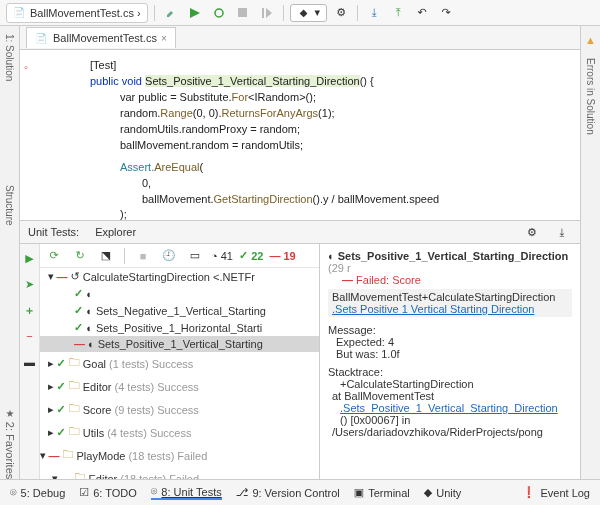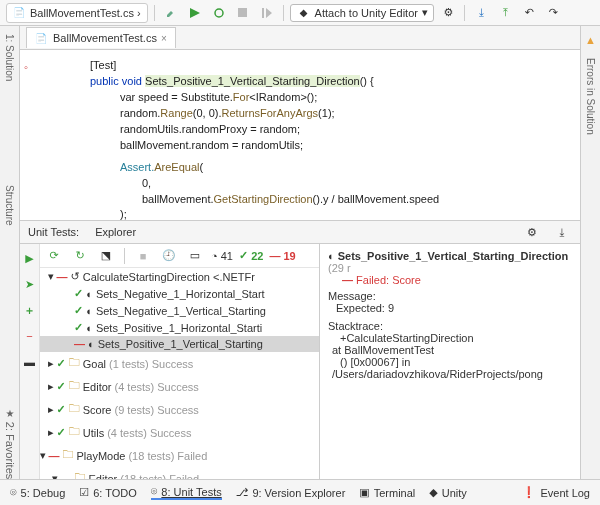--- a/index.html
+++ b/index.html
@@ -73,21 +73,20 @@
       </svg>
     </div>
   <div class="btn">
       <svg width="10" height="10">
         <path d="M0 0h2v10H0zM4 0l6 5-6 5z" fill="#bbb"></path>
       </svg>
     </div>
   <span class="sep"></span>
   <div class="pill">
     <span class="ico">◆</span>
-    <span>Attach to Unity Editor</span>
     <span>▾</span>
   </div>
   <div class="btn">⚙</div>
   <span class="sep"></span>
   <div class="btn" style="color:#1a6bbf">⤓</div>
   <div class="btn" style="color:#3a9e3a">⤒</div>
   <div class="btn">↶</div>
   <div class="btn">↷</div>
 </div>
 
@@ -107,21 +106,21 @@
         <span class="ico">📄</span>
         <span>BallMovementTest.cs</span>
         <span class="x">×</span>
       </div>
     </div>
 
     <div class="editor">
       <div class="gut">◦</div>
       <div style="padding-left:40px"><span>[Test]</span></div>
       <div style="padding-left:40px"><span class="kw">public void</span> <span class="hl">Sets_Positive_1_Vertical_Starting_Direction</span>() {</div>
-      <div style="padding-left:70px"><span>var speed = Substitute.</span><span class="mth">For</span><span>&lt;IRandom&gt;();</span></div>
+      <div style="padding-left:70px"><span>var public = Substitute.</span><span class="mth">For</span><span>&lt;IRandom&gt;();</span></div>
       <div style="padding-left:70px"><span>random.</span><span class="mth">Range</span><span>(0, 0).</span><span class="mth">ReturnsForAnyArgs</span><span>(1);</span></div>
       <div style="padding-left:70px">randomUtils.randomProxy = random;</div>
       <div style="padding-left:70px">ballMovement.random = randomUtils;</div>
       <div style="height:6px"></div>
       <div style="padding-left:70px"><span class="typ">Assert.</span><span class="mth">AreEqual</span><span>(</span></div>
       <div style="padding-left:92px">0,</div>
       <div style="padding-left:92px"><span>ballMovement.</span><span class="mth">GetStartingDirection</span><span>().y / ballMovement.speed</span></div>
       <div style="padding-left:70px">);</div>
 
     </div>
@@ -149,61 +148,67 @@
           <span class="sep"></span>
           <span class="btn" style="color:#bbb">■</span>
           <span class="btn">🕘</span>
           <span class="btn">▭</span>
           <span class="chip">◔ <span>41</span></span>
           <span class="chip pass">✓ <span>22</span></span>
           <span class="chip fail">― <span>19</span></span>
         </div>
         <div class="tree-list">
           <div class="node" style="padding-left:8px">▾ <span class="fail">―</span> <span>↺</span> <span>CalculateStartingDirection &lt;.NETFr</span></div>
-          <div class="node" style="padding-left:34px"><span class="pass">✓</span> ◐ <span>Sets_Negative_1_Horizontal_Start</span></div>
+          <div class="node" style="padding-left:34px"><span class="pass">✓</span> ◐ </div>
           <div class="node" style="padding-left:34px"><span class="pass">✓</span> ◐ <span>Sets_Negative_1_Vertical_Starting</span></div>
           <div class="node" style="padding-left:34px"><span class="pass">✓</span> ◐ <span>Sets_Positive_1_Horizontal_Starti</span></div>
           <div class="node sel" style="padding-left:34px"><span class="fail">―</span> ◐ <span>Sets_Positive_1_Vertical_Starting</span></div>
           <div class="node" style="padding-left:8px">▸ <span class="pass">✓</span> <span class="folder">🗀</span> <span>Goal</span> <span class="gray">(1 tests)</span> <span class="gray">Success</span></div>
           <div class="node" style="padding-left:8px">▸ <span class="pass">✓</span> <span class="folder">🗀</span> <span>Editor</span> <span class="gray">(4 tests)</span> <span class="gray">Success</span></div>
           <div class="node" style="padding-left:8px">▸ <span class="pass">✓</span> <span class="folder">🗀</span> <span>Score</span> <span class="gray">(9 tests)</span> <span class="gray">Success</span></div>
           <div class="node" style="padding-left:8px">▸ <span class="pass">✓</span> <span class="folder">🗀</span> <span>Utils</span> <span class="gray">(4 tests)</span> <span class="gray">Success</span></div>
           <div class="node" style="padding-left:0">▾ <span class="fail">―</span> <span class="folder">🗀</span> <span>PlayMode</span> <span class="gray">(18 tests)</span> <span class="gray">Failed</span></div>
           <div class="node" style="padding-left:12px">▾ <span class="fail">―</span> <span class="folder">🗀</span> <span>Editor</span> <span class="gray">(18 tests)</span> <span class="gray">Failed</span></div>
 
         </div>
       </div>
 
       <div class="ut-det">
         <div>◐ <b>Sets_Positive_1_Vertical_Starting_Direction</b> <span class="gray">(29 r</span></div>
         <div style="padding-left:14px"><span class="fail">―</span> <span style="color:#d63b3b">Failed: Score</span></div>
+        <div style="background:#f2f2f2;padding:2px 4px;margin:3px 0">
+          <div>BallMovementTest+CalculateStartingDirection</div>
+          <div class="link">.Sets Positive 1 Vertical Starting Direction</div>
+        </div>
         <div style="height:4px"></div>
         <div>Message:</div>
-        <div style="padding-left:8px">Expected: 9</div>
+        <div style="padding-left:8px">Expected: 4</div>
+        <div style="padding-left:8px">But was:  1.0f</div>
         <div style="height:6px"></div>
         <div>Stacktrace:</div>
         <div style="padding-left:12px">+CalculateStartingDirection</div>
         <div style="padding-left:4px">at BallMovementTest</div>
+        <div class="link" style="padding-left:12px">.Sets_Positive_1_Vertical_Starting_Direction</div>
         <div style="padding-left:12px">() [0x00067] in</div>
         <div style="padding-left:4px">/Users/dariadovzhikova/RiderProjects/pong</div>
       </div>
     </div>
   </div>
 
   <div class="right-gutter">
     <span style="color:#e8a33d">▲</span>
     <span class="vtxt">Errors in Solution</span>
   </div>
 </div>
 
 <div class="statusbar">
   <span class="item">⌾ <span>5: Debug</span></span>
   <span class="item">☑ <span>6: TODO</span></span>
   <span class="item" style="border-bottom:2px solid #4a86e8">⌾ <u>8: Unit Tests</u></span>
-  <span class="item">⎇ <span>9: Version Explorer</span></span>
+  <span class="item">⎇ <span>9: Version Control</span></span>
   <span class="item">▣ <span>Terminal</span></span>
   <span class="item">◆ <span>Unity</span></span>
   <span style="flex:1"></span>
   <span class="item">
       <span style="color:#e8a33d">❗</span> 
       <span>Event Log</span>
     </span>
 </div>
 
 </body></html>

